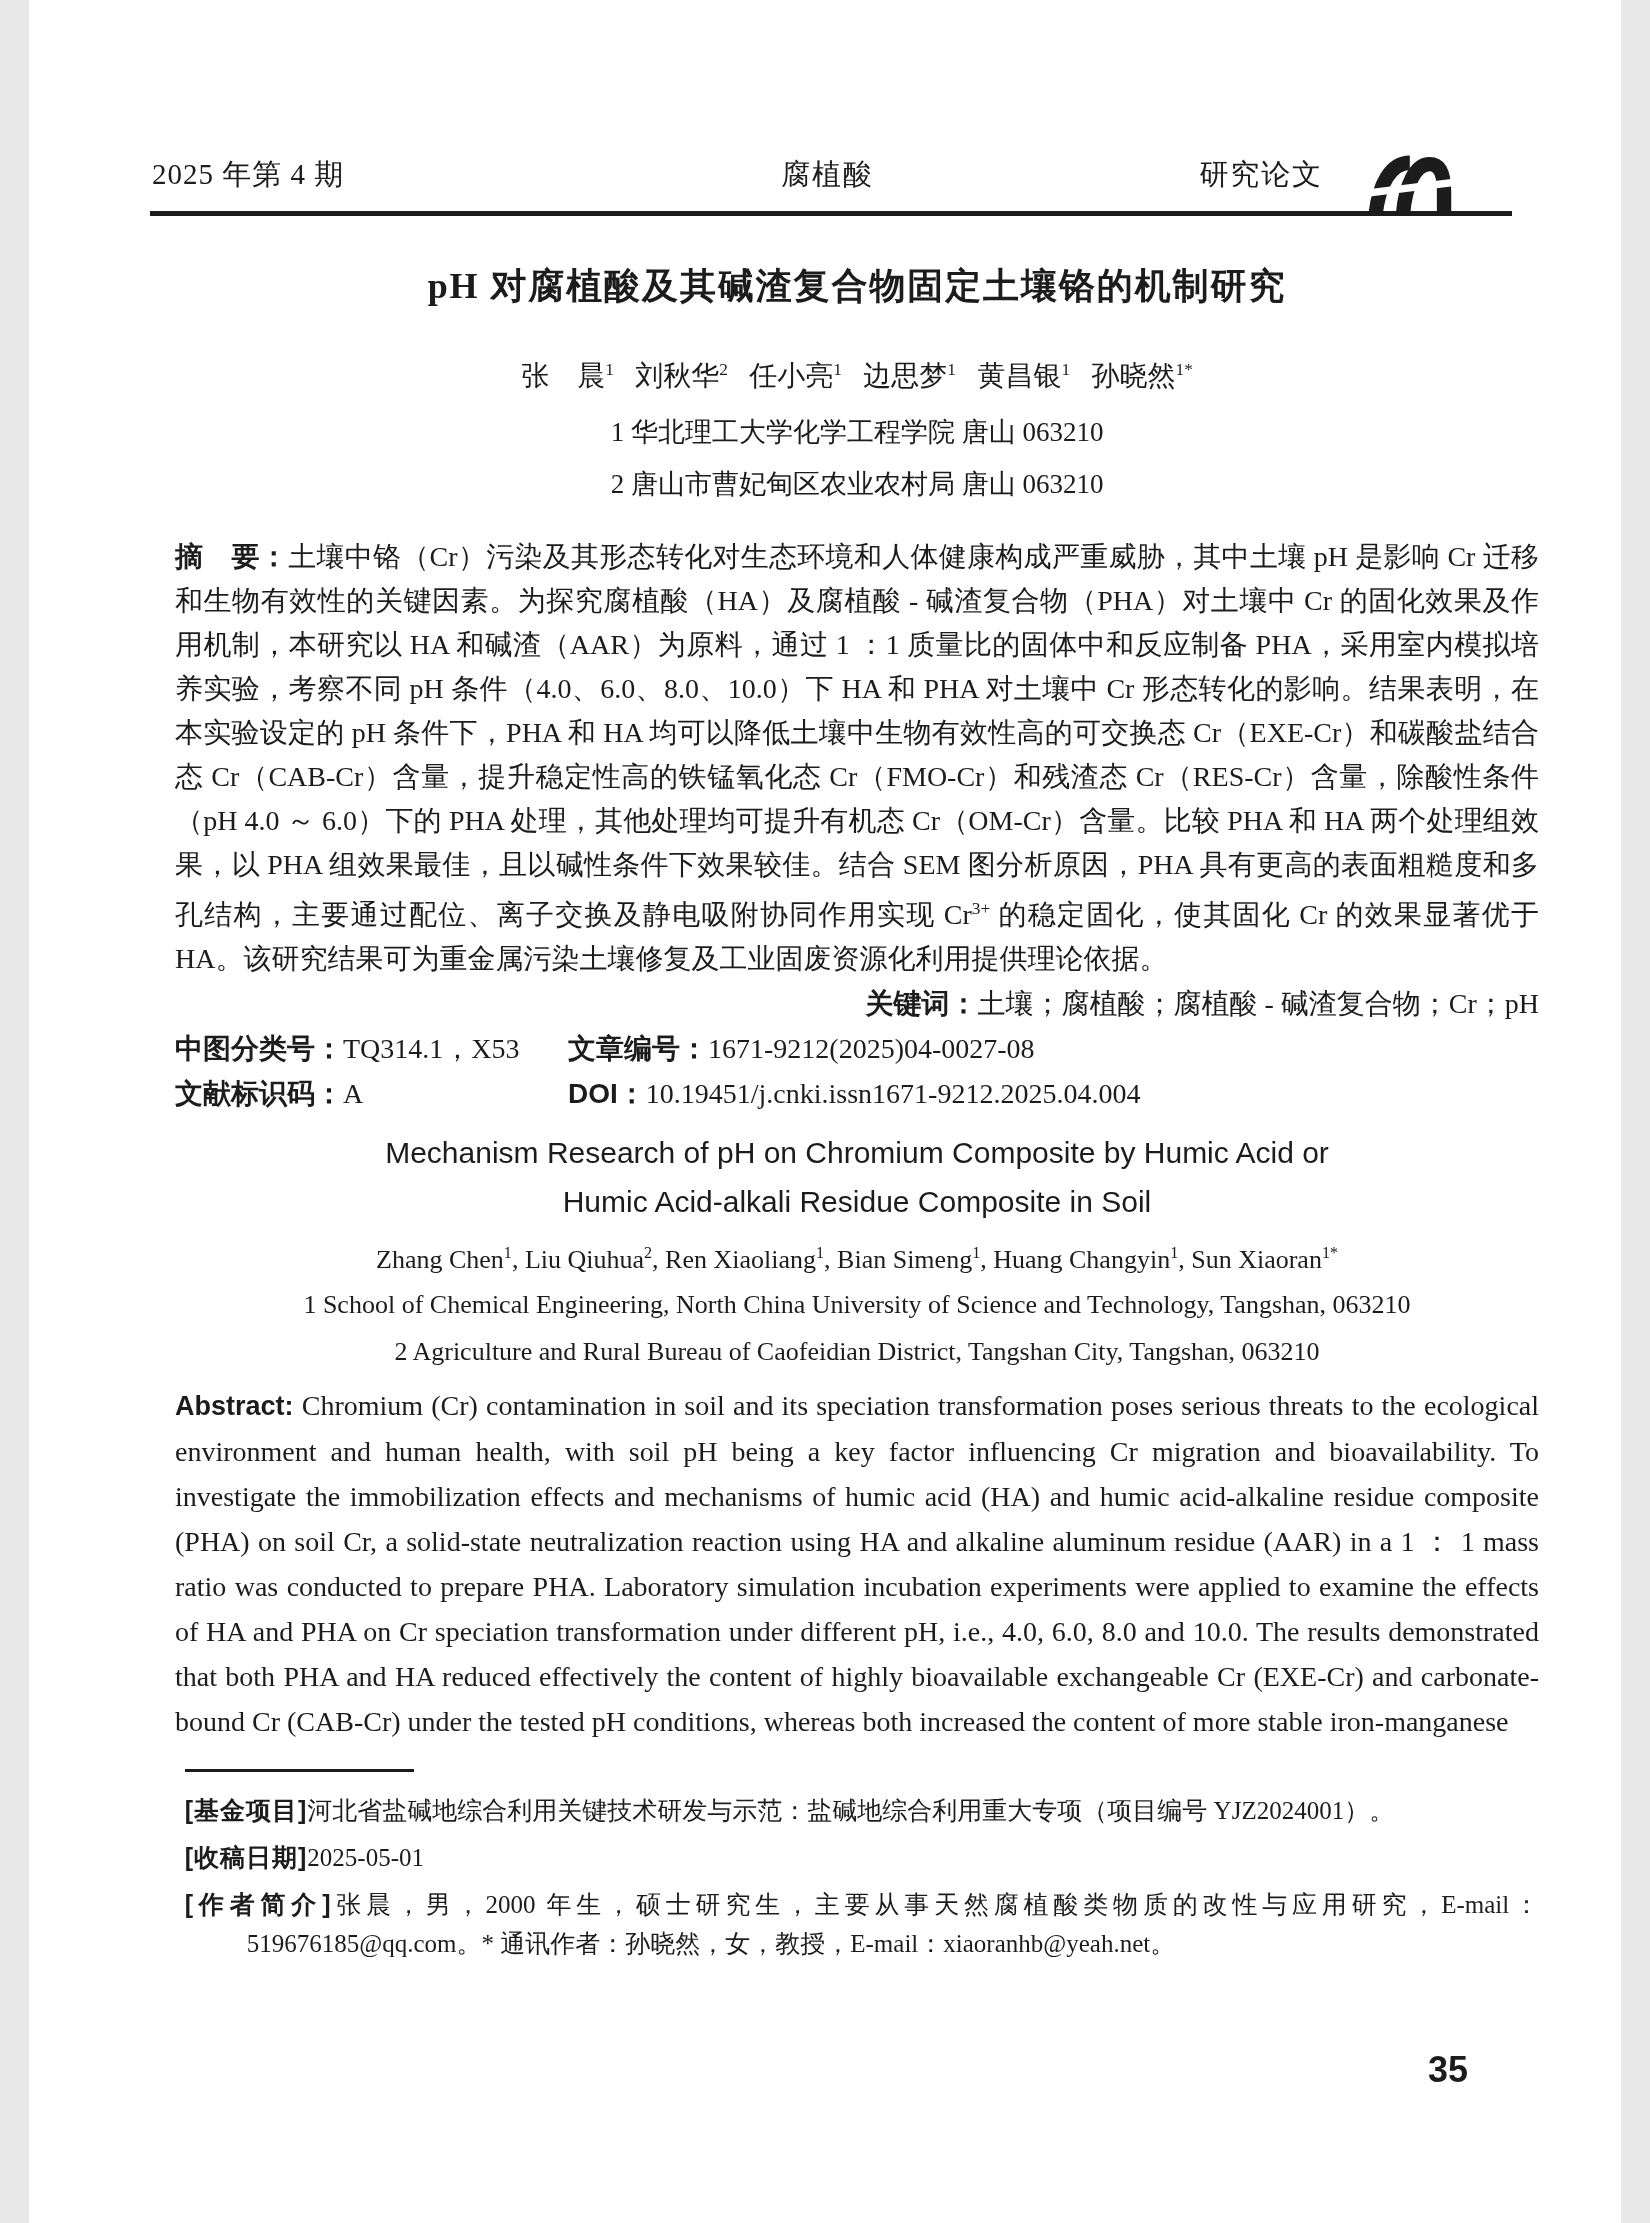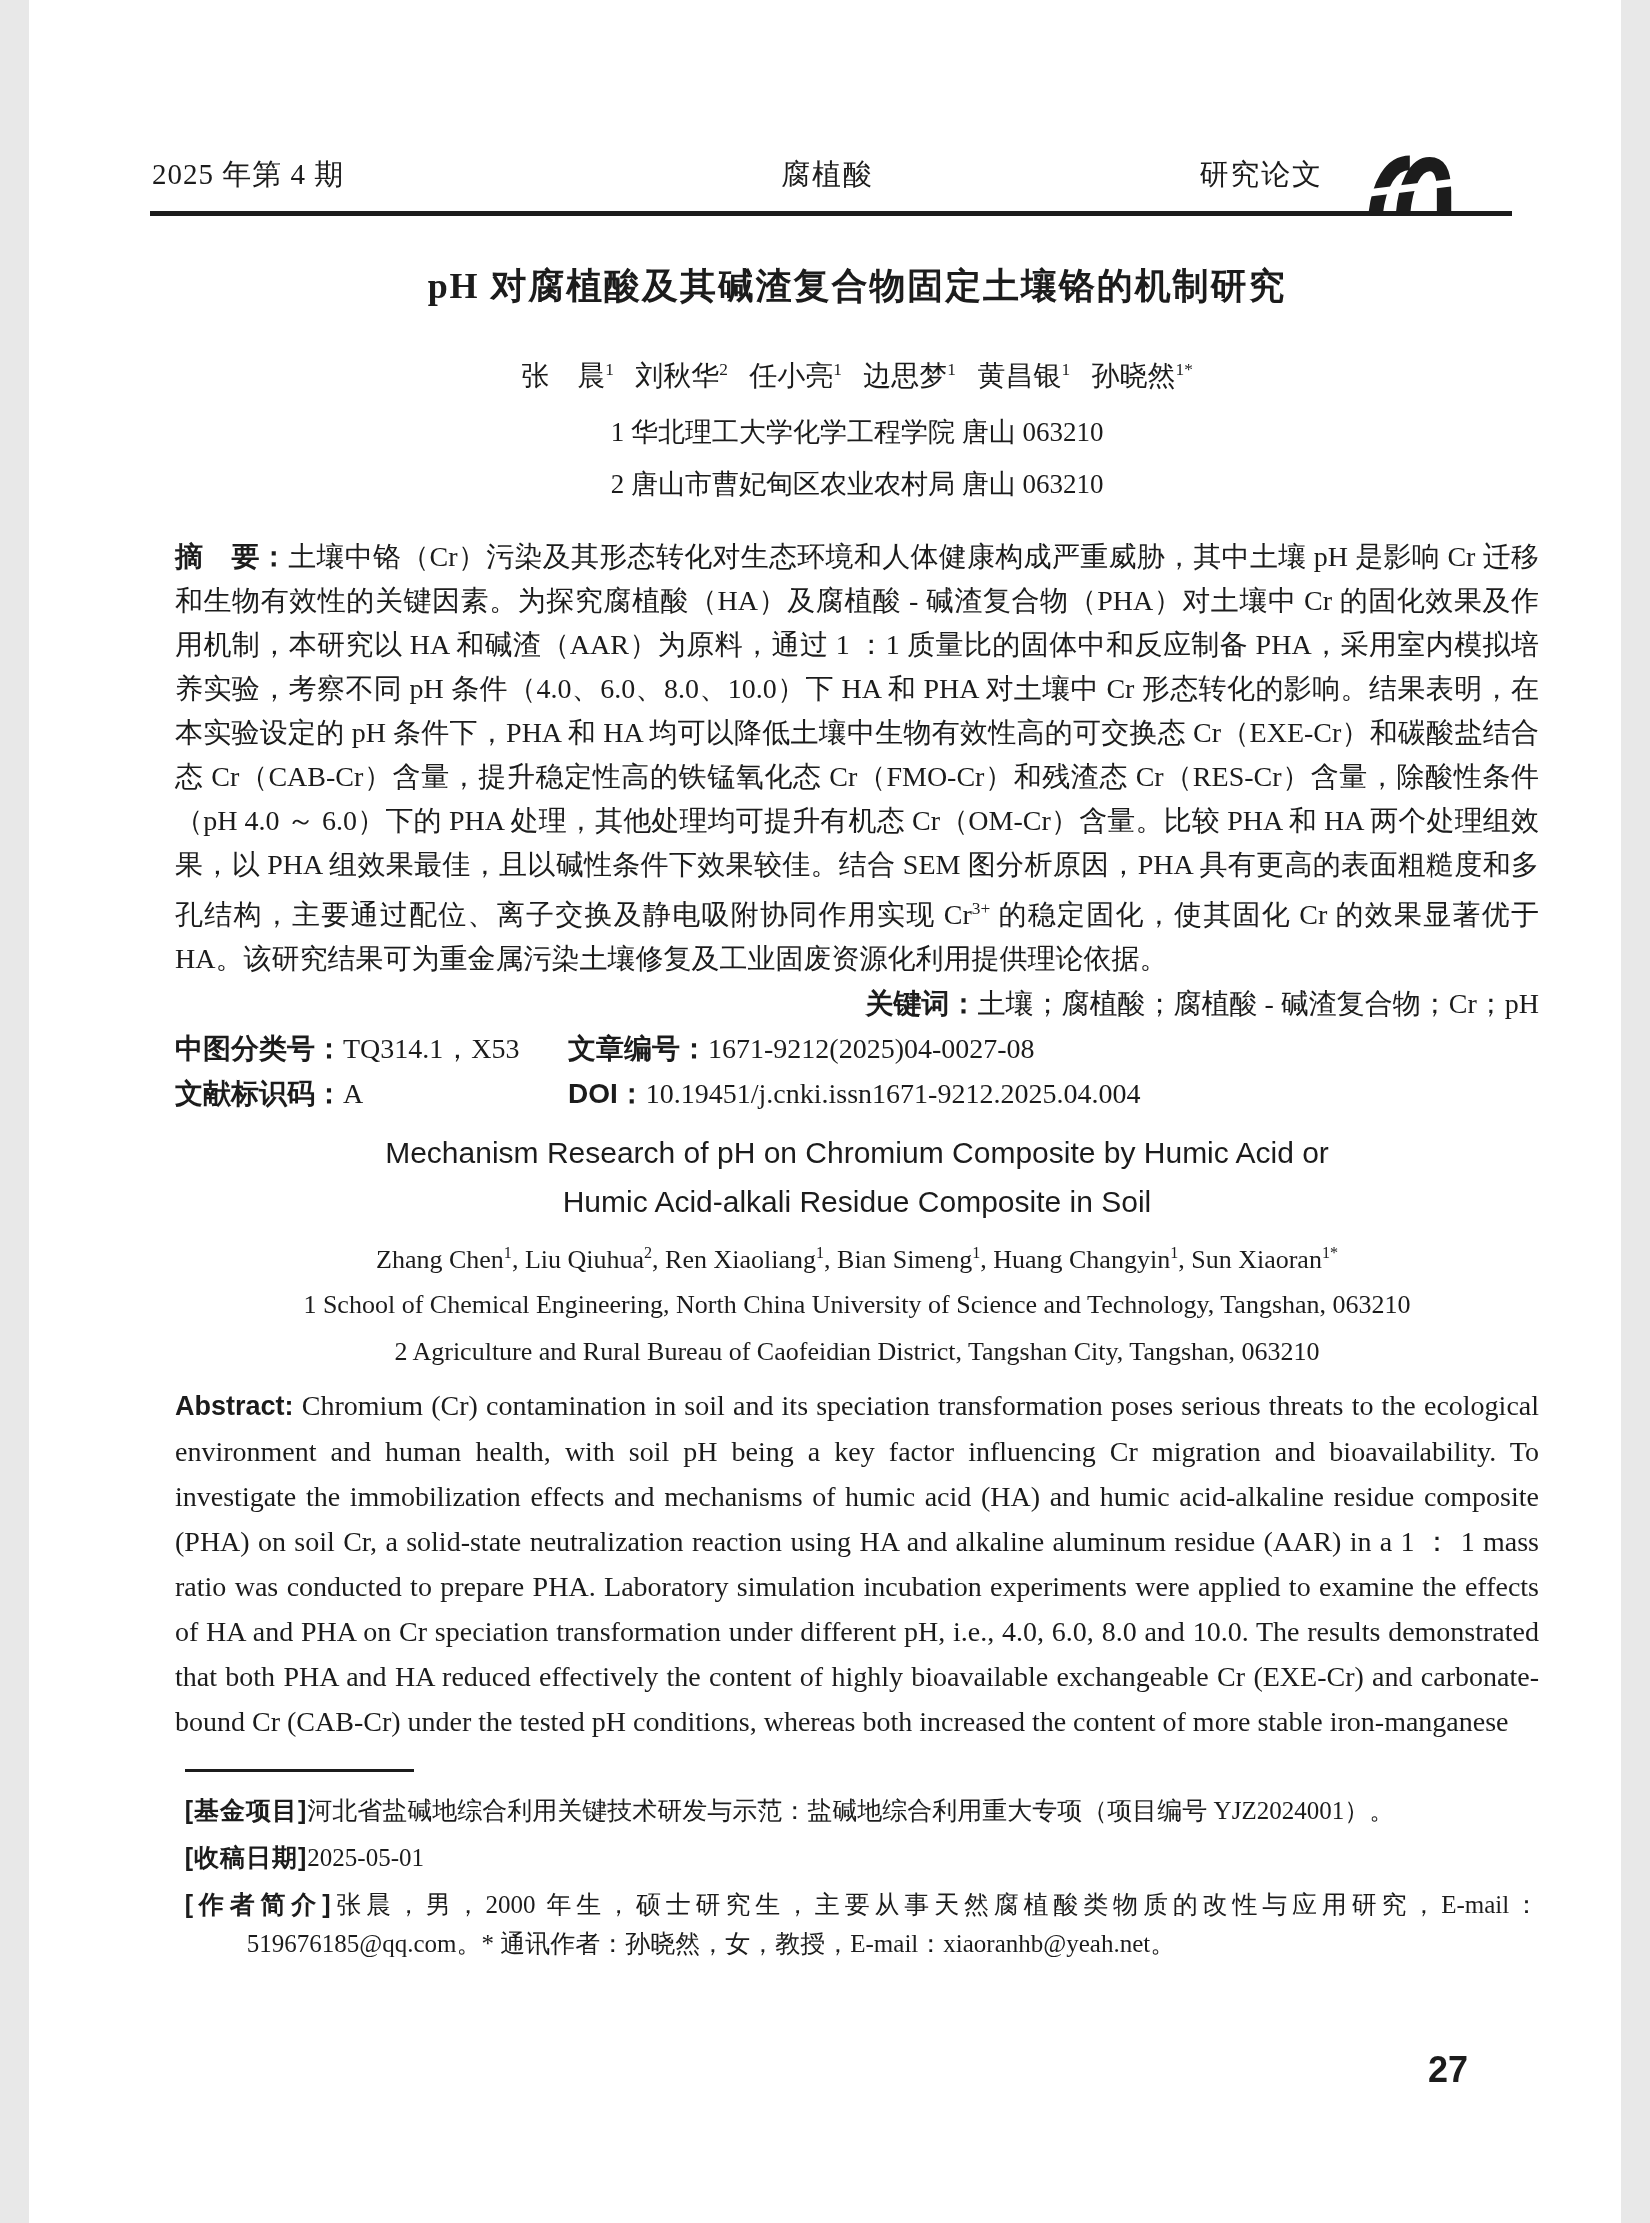--- a/index.html
+++ b/index.html
@@ -108,15 +108,15 @@
 
     <div class="fn-divider"></div>
 
     <div class="footnotes">
       <p class="footnote"><span class="heilabel">[基金项目]</span><span>河北省盐碱地综合利用关键技术研发与示范：盐碱地综合利用重大专项（项目编号 YJZ2024001）。</span></p>
       <p class="footnote"><span class="heilabel">[收稿日期]</span><span>2025-05-01</span></p>
       <p class="footnote"><span class="heilabel">[作者简介]</span><span>张晨，男，2000 年生，硕士研究生，主要从事天然腐植酸类物质的改性与应用研究，E-mail：519676185@qq.com。* 通讯作者：孙晓然，女，教授，E-mail：xiaoranhb@yeah.net。</span></p>
     </div>
   </div>
 
-  <div class="page-number">27</div>
+  <div class="page-number">35</div>
 </div>
 
 
 </body></html>

